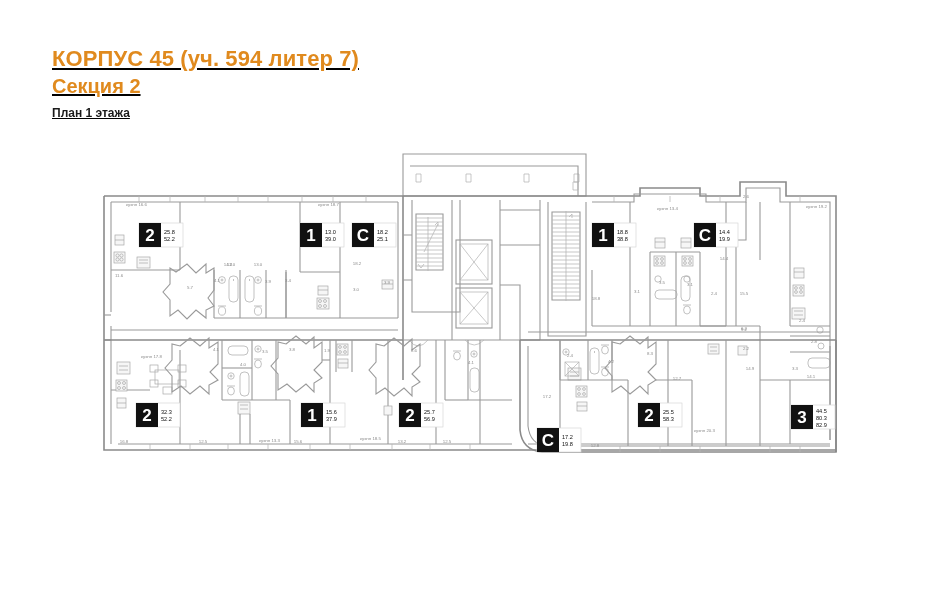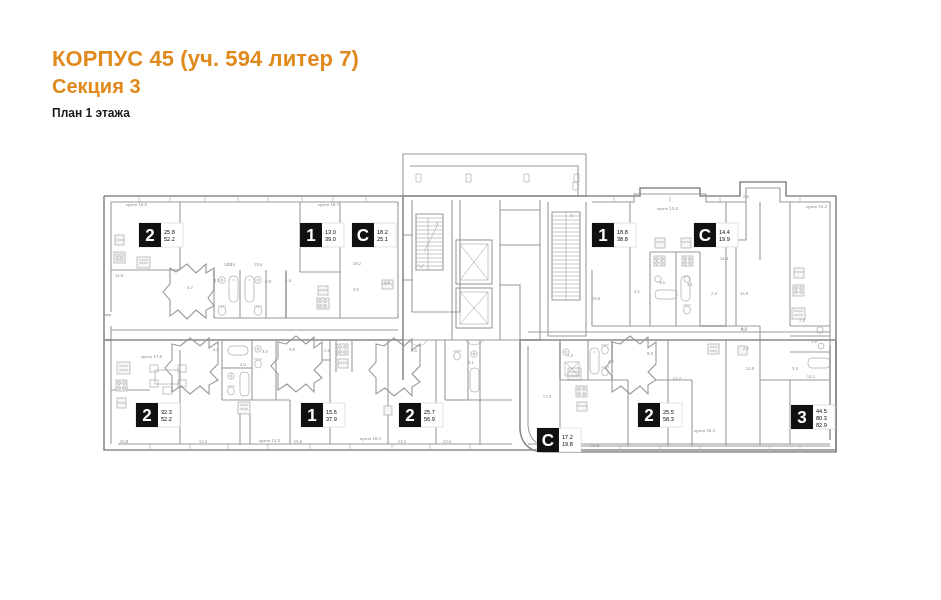--- a/index.html
+++ b/index.html
@@ -3,21 +3,21 @@
 <meta charset="utf-8">
 <style>
   html,body{margin:0;padding:0;}
   body{
     width:941px;height:600px;
     background:#ffffff;
     font-family:"Liberation Sans", sans-serif;
     overflow:hidden;
     position:relative;
   }
-  #header{position:absolute;left:52px;top:46px;}
+  #header{position:absolute;left:52px;top:46px;text-decoration:underline;}
   #title-main{
     font-size:22px;font-weight:bold;color:#e08a1e;
     letter-spacing:.1px;line-height:1.18;white-space:nowrap;
   }
   #title-sub{
     font-size:20px;font-weight:bold;color:#e08a1e;
     line-height:1.25;margin-top:2px;white-space:nowrap;
   }
   #title-floor{
     font-size:12px;font-weight:bold;color:#1a1a1a;
@@ -36,21 +36,21 @@
   .rm{font-size:4.4px;fill:#8d8d8d;font-family:"Liberation Sans",sans-serif;}
   .kt{font-size:4.4px;fill:#8d8d8d;font-family:"Liberation Sans",sans-serif;}
   .badge-num{font-size:17px;font-weight:bold;font-family:"Liberation Sans",sans-serif;}
   .badge-val{font-size:5.6px;fill:#111;font-family:"Liberation Sans",sans-serif;}
 </style>
 </head>
 <body>
 
 <div id="header">
   <div id="title-main">КОРПУС 45 (уч. 594 литер 7)</div>
-  <div id="title-sub">Секция 3</div>
+  <div id="title-sub">Секция 2</div>
   <div id="title-floor">План 1 этажа</div>
 </div>
 
 <div id="plan-wrap">
 <svg class="plan" width="941" height="340" viewBox="0 0 941 340" xmlns="http://www.w3.org/2000/svg">
 
   <g>
     <path class="wall" d="M403 14 L586 14 L586 56 L403 56 Z"></path>
     <path class="wall-thin" d="M416 34 L421 34 L421 42 L416 42 Z"></path>
     <path class="wall-thin" d="M466 34 L471 34 L471 42 L466 42 Z"></path>

